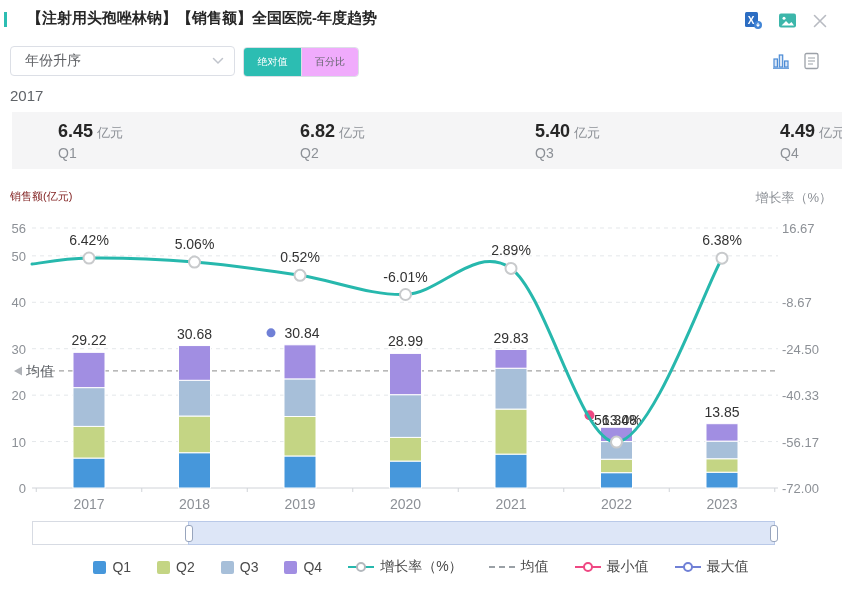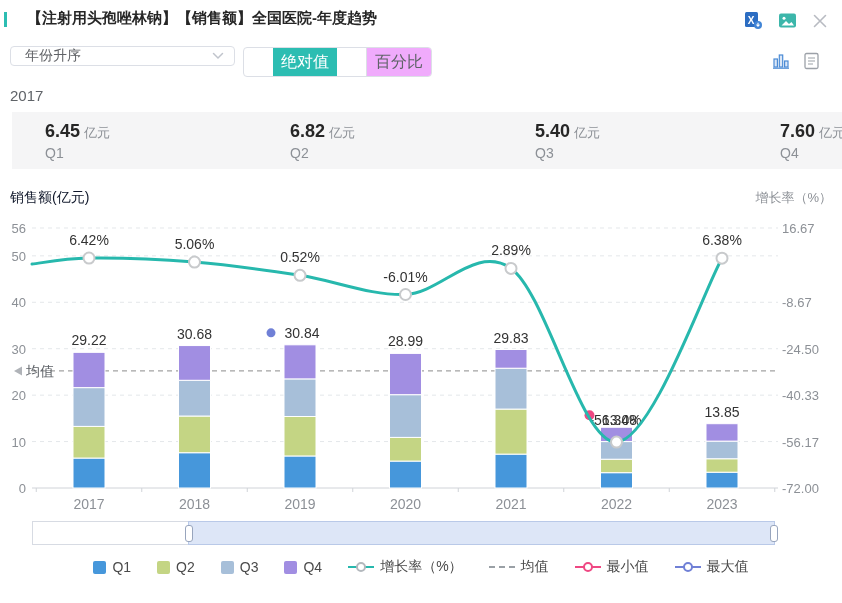--- a/index.html
+++ b/index.html
@@ -5,37 +5,37 @@
   html,body{margin:0;padding:0;background:#fff;}
   #app{position:relative;width:842px;height:603px;background:#fff;overflow:hidden;
        font-family:"Liberation Sans","DejaVu Sans",sans-serif;color:#333;}
   
   .accent{position:absolute;left:4px;top:12px;width:3px;height:15px;background:#2cbdb2;}
   .title{position:absolute;left:27px;top:9px;font-size:15px;font-weight:bold;color:#262626;}
   .top-icons{position:absolute;right:14px;top:11px;display:flex;gap:15px;align-items:center;}
   .top-icons2{position:absolute;right:22px;top:52px;display:flex;gap:13px;align-items:center;}
   .icon-btn{cursor:pointer;display:inline-flex;}
   
-  .dropdown{position:absolute;left:10px;top:46px;width:225px;height:20px;border:1px solid #dcdfe6;
+  .dropdown{position:absolute;left:10px;top:46px;width:225px;height:30px;border:1px solid #dcdfe6;
             border-radius:4px;display:flex;align-items:center;justify-content:space-between;
             padding:0 10px 0 14px;box-sizing:border-box;font-size:14px;color:#606266;background:#fff;}
   .toggle{position:absolute;left:243px;top:47px;display:flex;border:1px solid #dcdfe6;border-radius:4px;overflow:hidden;height:28px;}
   .toggle .seg{min-width:57px;padding:0 8px;display:flex;align-items:center;justify-content:center;
-               font-size:16px;box-sizing:border-box;cursor:pointer;margin-left:29px;}
+               font-size:10px;box-sizing:border-box;cursor:pointer;}
   .seg.active{background:#2cbdb2;color:#fff;}
   .seg.inactive{background:#f0abfc;color:#5f6368;border-left:1px solid #dcdfe6;}
   
   .year-label{position:absolute;left:10px;top:87px;font-size:15px;color:#5f6368;}
   .band{position:absolute;left:12px;right:0;top:112px;height:57px;background:#f5f5f6;}
   .qcol{position:absolute;top:9px;white-space:nowrap;}
   .qval{font-size:18px;font-weight:bold;color:#262626;}
   .qunit{font-size:13px;color:#8c9096;margin-left:4px;font-weight:normal;}
   .qname{font-size:14px;color:#8c9096;margin-top:3px;}
   
-  .ax-title-left{position:absolute;left:10px;top:189px;font-size:14px;color:#0f172a;text-align:center;}
+  .ax-title-left{position:absolute;left:10px;top:189px;font-size:11px;color:#7f1d1d;text-align:center;}
   .ax-title-right{position:absolute;right:10px;top:189px;font-size:13px;color:#8c9096;}
   
   #chart{position:absolute;left:0;top:185px;width:778px;height:335px;}
   #chart text{font-family:"Liberation Sans","DejaVu Sans",sans-serif;}
   
   .slider{position:absolute;left:32px;top:521px;width:743px;height:24px;}
   .sl-left{position:absolute;left:0;top:0;width:156px;height:24px;background:#fff;border:1px solid #d7dbe3;box-sizing:border-box;border-right:none;}
   .sl-sel{position:absolute;left:156px;top:0;width:587px;height:24px;background:#dde6f7;border:1px solid #b9c9e8;box-sizing:border-box;}
   .sl-handle{position:absolute;top:3px;width:8px;height:17px;background:#fff;border:1px solid #98a5bd;border-radius:3px;box-sizing:border-box;}
   .sl-handle.left{left:-4px;} .sl-handle.right{right:-4px;}
@@ -101,34 +101,34 @@
       <path d="M1.5 1.5L6 6l4.5-4.5" stroke="#c0c4cc" stroke-width="1.5" fill="none" stroke-linecap="round"></path>
     </svg>
   </div>
   <div class="toggle">
     <span class="seg active">绝对值</span>
     <span class="seg inactive">百分比</span>
   </div>
 
   <div class="year-label">2017</div>
   <div class="band">
-    <div class="qcol" style="left:33px">
+    <div class="qcol" style="left:46px">
       <div><span class="qval">6.45</span><span class="qunit">亿元</span></div>
       <div class="qname">Q1</div>
     </div>
-    <div class="qcol" style="left:278px">
+    <div class="qcol" style="left:288px">
       <div><span class="qval">6.82</span><span class="qunit">亿元</span></div>
       <div class="qname">Q2</div>
     </div>
     <div class="qcol" style="left:523px">
       <div><span class="qval">5.40</span><span class="qunit">亿元</span></div>
       <div class="qname">Q3</div>
     </div>
     <div class="qcol" style="left:768px">
-      <div><span class="qval">7.60</span><span class="qunit">亿元</span></div>
+      <div><span class="qval">4.49</span><span class="qunit">亿元</span></div>
       <div class="qname">Q4</div>
     </div>
   </div>
 
   <div class="ax-title-left">销售额(亿元)</div>
   <div class="ax-title-right">增长率（%）</div>
 
   <div id="chart">
     <svg id="chart-svg" width="842" height="335" viewBox="0 0 842 335">
         <line x1="32" y1="42.99759999999998" x2="778" y2="42.99759999999998" stroke="#e4e7ea" stroke-width="1" stroke-dasharray="4 4"></line>

